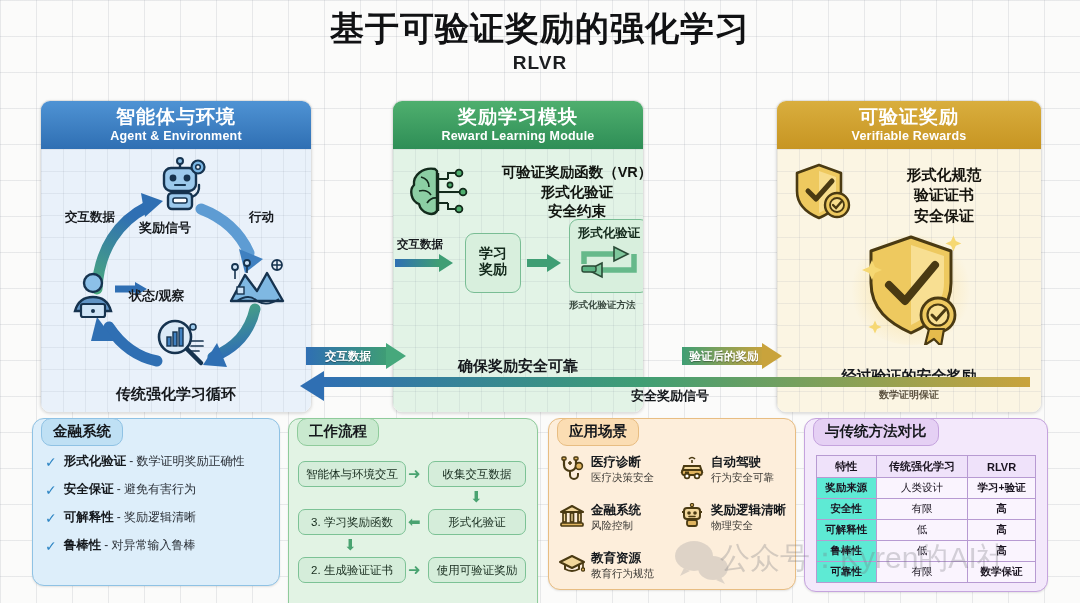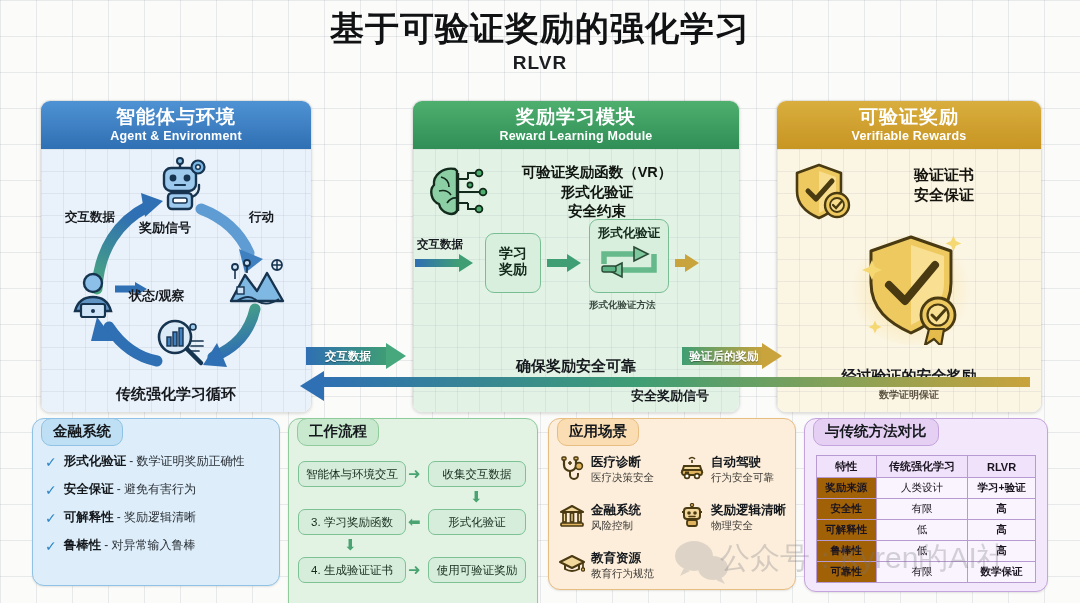--- a/index.html
+++ b/index.html
@@ -37,21 +37,21 @@
   }
   .panel-head {
     height: 48px; display: flex; flex-direction: column;
     align-items: center; justify-content: center; color: #fff;
   }
   .panel-head .cn { font-size: 19px; font-weight: bold; line-height: 1.05; letter-spacing: 1px;}
   .panel-head .en { font-size: 12.5px; font-weight: bold; margin-top: 2px; letter-spacing: .2px;}
   .panel-body { position: relative; height: 263px; }
 
   .panel-left  { left: 40px;  width: 272px; }
-  .panel-mid   { left: 412px; width: 328px; }
+  .panel-mid   { left: 392px; width: 252px; }
   .panel-right { left: 776px; width: 266px; }
 
   .head-blue  { background: linear-gradient(180deg,#4f93d4 0%,#2f6fb3 100%); }
   .head-green { background: linear-gradient(180deg,#4faf6e 0%,#2e8e56 100%); }
   .head-gold  { background: linear-gradient(180deg,#d9ae3e 0%,#c79522 100%); }
 
   .body-blue  { background:#e9f1fa; }
   .body-green { background:#e2f3e6; }
   .body-gold  { background:#fbf5e3; }
   .grid-fine {
@@ -166,21 +166,21 @@
   .app-ic { width: 26px; height: 26px; margin-right: 6px; flex: 0 0 26px; }
   .app-t { font-size: 12.5px; font-weight: bold; color:#14181c; line-height: 1.15;}
   .app-s { font-size: 10.5px; color:#3c3a36; margin-top: 2px; }
 
   table.cmp { position:absolute; top: 36px; left: 11px; width: 220px; border-collapse: collapse; }
   table.cmp th, table.cmp td {
     border: 1px solid #b79ad2; text-align:center; padding: 3px 1px;
     font-size: 10.5px; color:#1a1420; background:#faf4fe;
   }
   table.cmp th { font-weight:bold; font-size: 11px; background:#efe2fa; }
-  table.cmp td.k { font-weight:bold; background:#a16207; }
+  table.cmp td.k { font-weight:bold; background:#5eead4; }
   table.cmp td.hi { font-weight:bold; }
 
   
   .wm { position:absolute; left: 720px; top: 538px; font-size: 30px; color: rgba(120,120,125,0.30); white-space:nowrap; pointer-events:none; }
   .wm-bubble { position:absolute; left: 672px; top: 540px; opacity:.26; pointer-events:none;}
 </style>
 </head>
 <body>
 
 <div class="title-wrap">
@@ -348,20 +348,21 @@
       <svg width="62" height="62" style="position:absolute;left:14px;top:12px" viewBox="0 0 62 62">
         <path d="M28,4 L50,12 L50,30 C50,44 40,52 28,57 C16,52 6,44 6,30 L6,12 Z" fill="#eec95f" stroke="#4a3a12" stroke-width="2.6" stroke-linejoin="round"></path>
         <path d="M28,10 L45,16 L45,30 C45,41 37,48 28,52 Z" fill="#f7dd8d"></path>
         <path d="M17,30 L25,38 L41,20" stroke="#4a3a12" stroke-width="5" fill="none" stroke-linecap="round" stroke-linejoin="round"></path>
         <circle cx="46" cy="44" r="12" fill="#eec95f" stroke="#4a3a12" stroke-width="2.4"></circle>
         <circle cx="46" cy="44" r="7" fill="#f7dd8d" stroke="#4a3a12" stroke-width="1.8"></circle>
         <path d="M42,44 l3,3 l6,-7" stroke="#4a3a12" stroke-width="2.4" fill="none" stroke-linecap="round"></path>
       </svg>
 
       <div style="position:absolute;left:84px;top:16px;width:166px;text-align:center;color:#14120c;">
+        <div style="font-size:15px;font-weight:bold;line-height:1.35">形式化规范</div>
         <div style="font-size:15px;font-weight:bold;line-height:1.35">验证证书</div>
         <div style="font-size:15px;font-weight:bold;line-height:1.35">安全保证</div>
       </div>
 
       <div style="position:absolute;left:72px;top:86px;width:124px;height:110px;border-radius:50%;
                   background:radial-gradient(circle, rgba(247,205,90,0.55) 0%, rgba(247,205,90,0.12) 55%, rgba(247,205,90,0) 72%);"></div>
       <svg width="104" height="112" style="position:absolute;left:82px;top:84px" viewBox="0 0 104 112">
         <path d="M52,4 L92,18 L92,50 C92,76 74,90 52,100 C30,90 12,76 12,50 L12,18 Z" fill="#eec95f" stroke="#4a3a12" stroke-width="3" stroke-linejoin="round"></path>
         <path d="M52,12 L85,23 L85,50 C85,71 70,83 52,92 Z" fill="#f8df92"></path>
         <path d="M30,52 L46,68 L76,32" stroke="#4a3a12" stroke-width="8" fill="none" stroke-linecap="round" stroke-linejoin="round"></path>
@@ -430,21 +431,21 @@
     <div class="card-title">工作流程</div>
     <div class="flow-grid" style="height:125px;">
       <div class="fbox" style="left:0;top:8px;width:108px;">智能体与环境交互</div>
       <div class="farrow" style="left:110px;top:13px;">➜</div>
       <div class="fbox" style="left:130px;top:8px;width:98px;">收集交互数据</div>
       <div class="farrow" style="left:172px;top:36px;">⬇</div>
       <div class="fbox" style="left:130px;top:56px;width:98px;">形式化验证</div>
       <div class="farrow" style="left:110px;top:61px;">⬅</div>
       <div class="fbox" style="left:0;top:56px;width:108px;">3. 学习奖励函数</div>
       <div class="farrow" style="left:46px;top:84px;">⬇</div>
-      <div class="fbox" style="left:0;top:104px;width:108px;">4. 生成验证证书</div>
+      <div class="fbox" style="left:0;top:104px;width:108px;">2. 生成验证证书</div>
       <div class="farrow" style="left:110px;top:109px;">➜</div>
       <div class="fbox" style="left:130px;top:104px;width:98px;">使用可验证奖励</div>
     </div>
   </div>
 
   <div class="card card-c3">
     <div class="card-title">应用场景</div>
     <div class="app-grid" style="height:130px;">
 
       <div class="app-item" style="left:0;top:0;">

